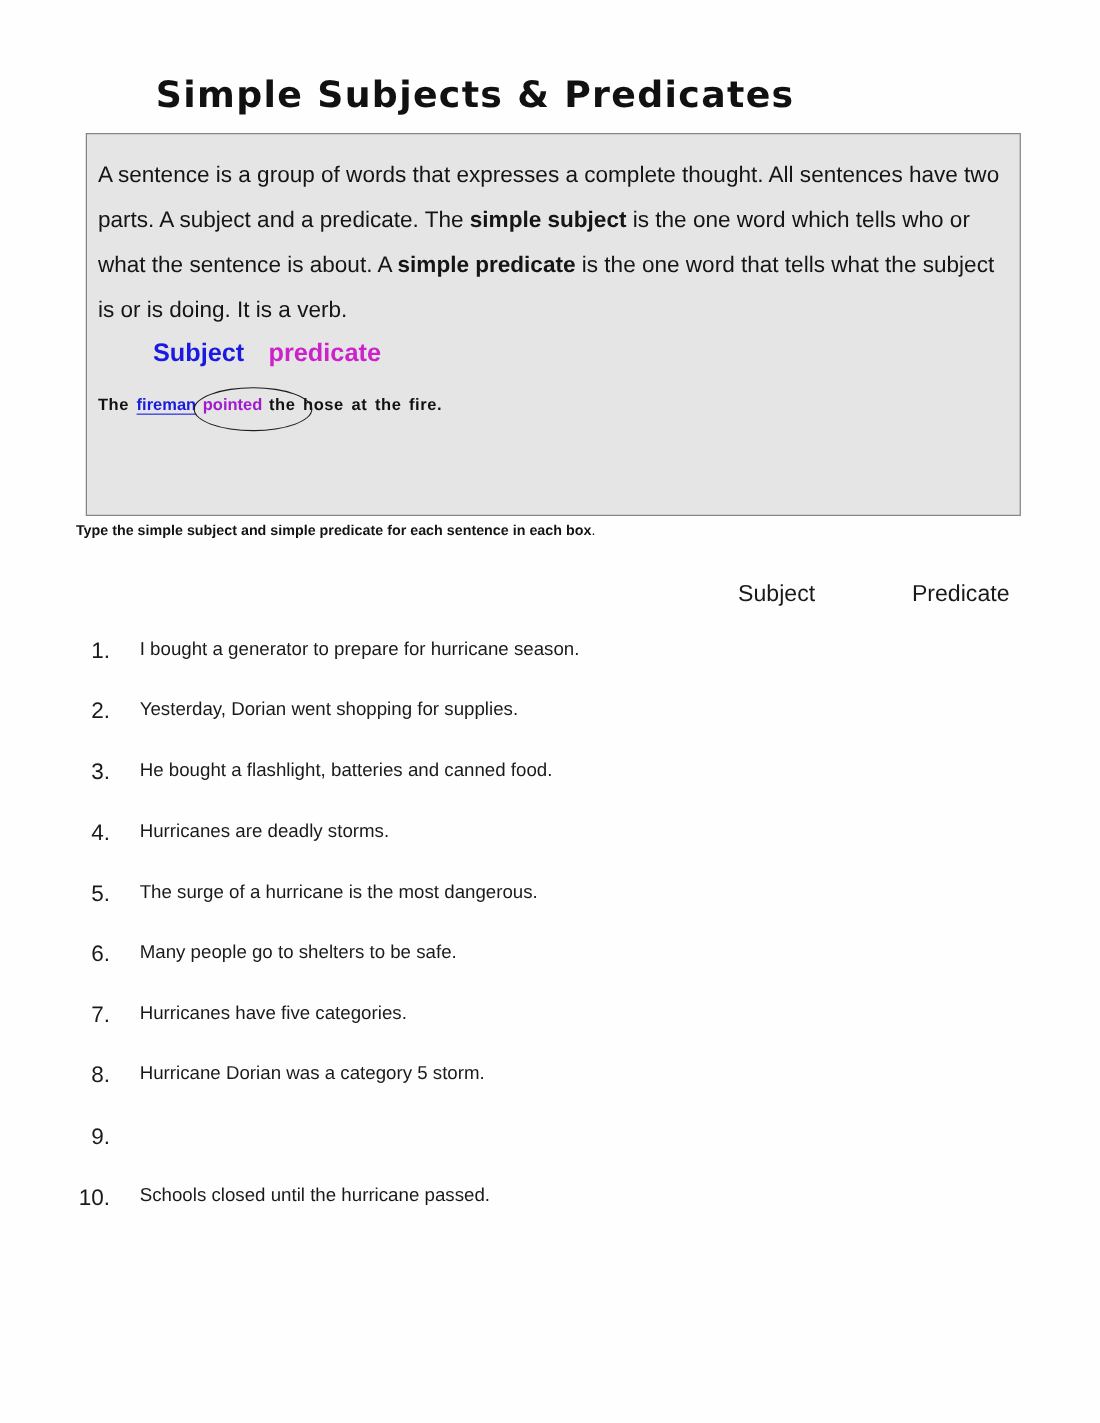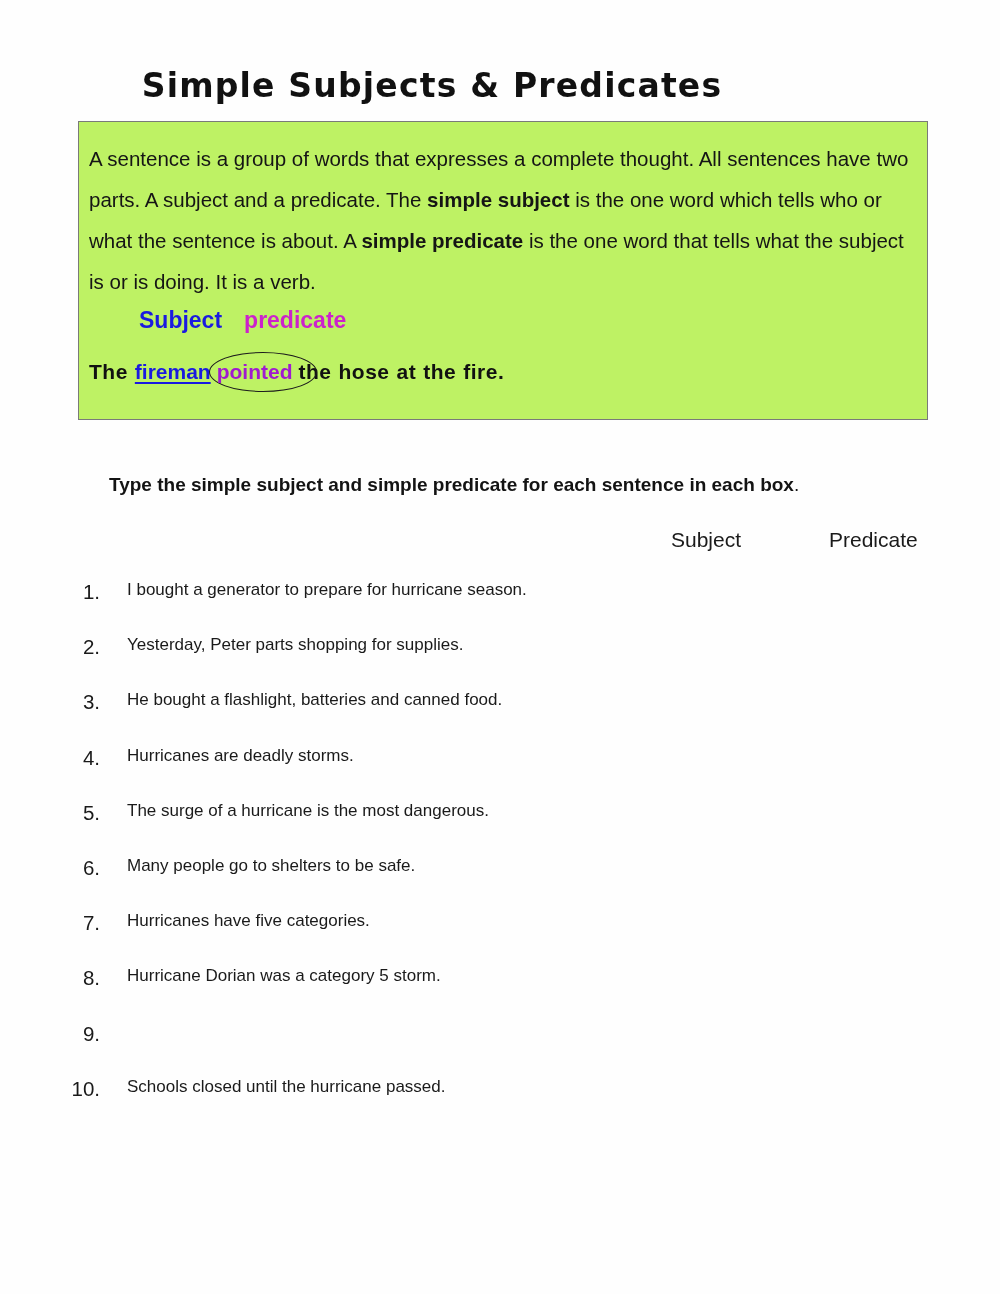--- a/index.html
+++ b/index.html
@@ -37,24 +37,24 @@
     color: #111111;
     white-space: nowrap;
   }
 
   
   .definition-box {
     position: absolute;
     left: 78px;
     top: 121px;
     width: 850px;
-    height: 299px;
+    height: 348px;
     border: 1.5px solid #7a7a7a;
     box-sizing: border-box;
-    background: #bef264;
+    background: #e5e5e5;
   }
 
   .definition-paragraph {
     position: absolute;
     left: 10px;
     top: 16px;
     width: 832px;
     font-size: 20.5px;
     line-height: 41px;
     color: #151515;
@@ -75,21 +75,21 @@
     margin-right: 22px;
   }
   .legend-predicate {
     color: #cc22cc;
   }
 
   .example-row {
     position: absolute;
     left: 10px;
     top: 238px;
-    font-size: 21px;
+    font-size: 15px;
     font-weight: bold;
     white-space: nowrap;
     color: #111111;
   }
   .ex-word { letter-spacing: 0.5px; }
   .ex-subject {
     color: #1a1ae0;
     text-decoration: underline;
     text-underline-offset: 3px;
   }
@@ -115,24 +115,23 @@
     z-index: 1;
     pointer-events: none;
   }
   .ex-gap { display: inline-block; width: 7px; }
 
   
   .task-instruction {
     position: absolute;
     left: 69px;
     top: 474px;
-    font-size: 19px;
+    font-size: 13px;
     color: #131313;
     white-space: nowrap;
-    margin-left: 40px;
   }
   .task-instruction b { font-weight: bold; }
 
   
   .col-header {
     position: absolute;
     top: 528px;
     font-size: 21px;
     color: #1a1a1a;
     white-space: nowrap;
@@ -197,21 +196,21 @@
   <div class="col-header subject">Subject</div>
   <div class="col-header predicate">Predicate</div>
 
   <div class="sentence-list">
     <div class="sentence-row">
       <span class="sentence-number">1.</span>
       <span class="sentence-text">I bought a generator to prepare for hurricane season.</span>
     </div>
     <div class="sentence-row">
       <span class="sentence-number">2.</span>
-      <span class="sentence-text">Yesterday, Peter parts shopping for supplies.</span>
+      <span class="sentence-text">Yesterday, Dorian went shopping for supplies.</span>
     </div>
     <div class="sentence-row">
       <span class="sentence-number">3.</span>
       <span class="sentence-text">He bought a flashlight, batteries and canned food.</span>
     </div>
     <div class="sentence-row">
       <span class="sentence-number">4.</span>
       <span class="sentence-text">Hurricanes are deadly storms.</span>
     </div>
     <div class="sentence-row">

